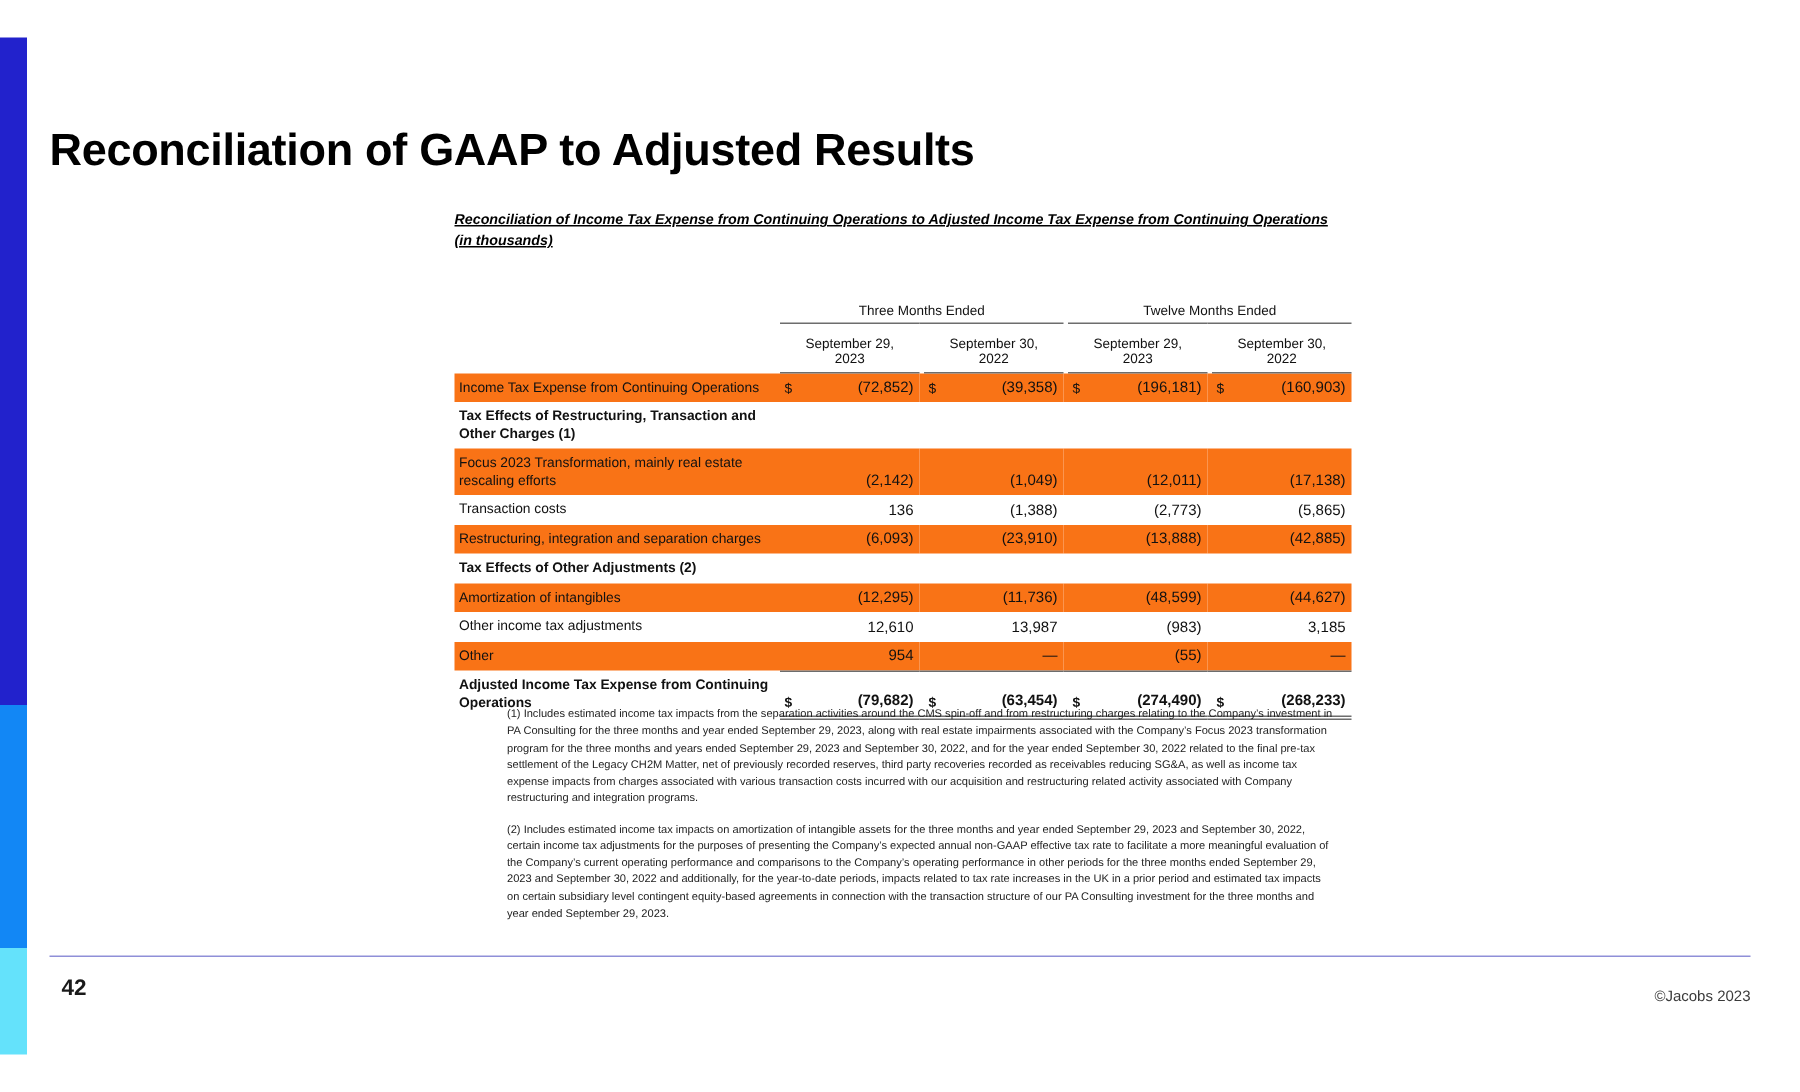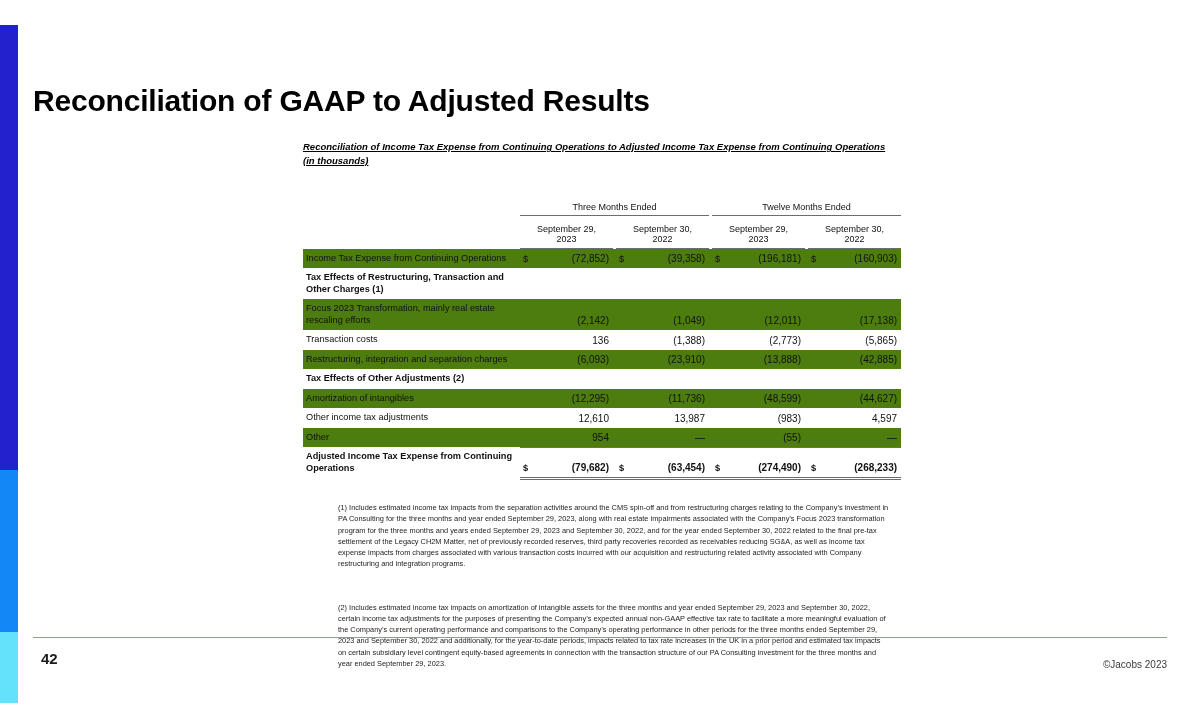--- a/index.html
+++ b/index.html
@@ -110,42 +110,41 @@
     white-space: nowrap;
   }
   .cur {
     text-align: left;
     padding: 4px 0 4px 3px !important;
     font-size: 9.2px;
     font-weight: bold;
   }
   .num.bold, .cur.bold { font-weight: bold; }
 
-  tr.shaded td { background: #4d7c0f; }
+  tr.shaded td { background: #f97316; }
   tr.total td.ruled-bot {
     border-bottom: 3px double #6d6d6d;
   }
   tr.pre-total td.ruled-under {
     border-bottom: 1.2px solid #6d6d6d;
   }
 
   
   .footnotes {
     position: absolute;
     left: 338px;
     top: 470px;
     width: 551px;
   }
   .footnote {
     font-size: 7.4px;
     line-height: 1.52;
     color: #222;
     text-align: left;
     margin-bottom: 9px;
-    margin-top: 32px;
   }
 
   
   .footer-rule {
     position: absolute;
     left: 33px;
     top: 637px;
     width: 1134px;
     height: 1px;
     background: #8f8fd8;
@@ -332,21 +331,21 @@
           <td class="cur"></td>
           <td class="num">12,610</td>
           <td class=""></td>
           <td class="cur"></td>
           <td class="num">13,987</td>
           <td class=""></td>
           <td class="cur"></td>
           <td class="num">(983)</td>
           <td class=""></td>
           <td class="cur"></td>
-          <td class="num">4,597</td>
+          <td class="num">3,185</td>
         </tr>
         <tr class="shaded pre-total">
           <td class="lbl">Other</td>
           <td class="cur ruled-under"></td>
           <td class="num ruled-under">954</td>
           <td class="ruled-under"></td>
           <td class="cur ruled-under"></td>
           <td class="num ruled-under">—</td>
           <td class="ruled-under"></td>
           <td class="cur ruled-under"></td>

